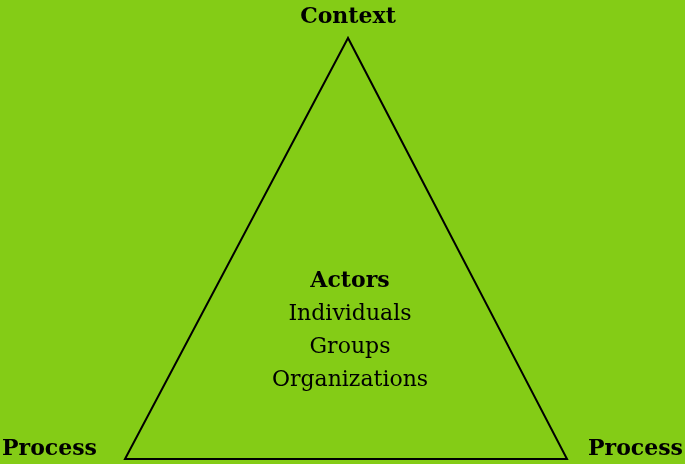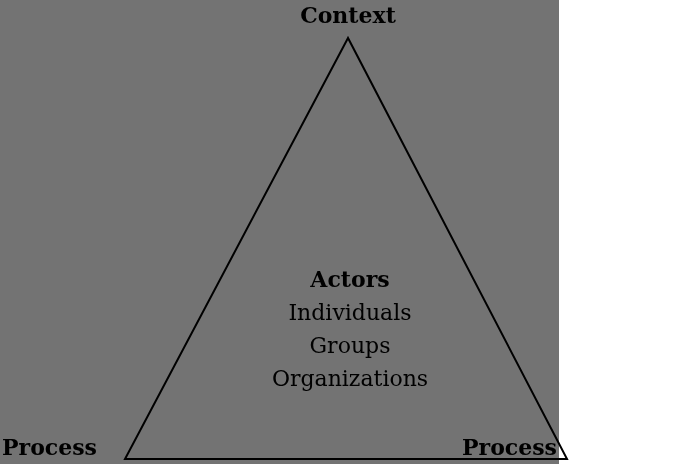--- a/index.html
+++ b/index.html
@@ -9,23 +9,23 @@
   body {
     width: 685px;
     height: 464px;
     background: #ffffff;
     font-family: "DejaVu Serif", "Liberation Serif", serif;
     color: #000000;
     overflow: hidden;
   }
   .canvas {
     position: relative;
-    width: 559px;
+    width: 685px;
     height: 464px;
-    background: #737373;
+    background: #84cc16;
   }
   .triangle-svg {
     position: absolute;
     left: 0;
     top: 0;
     width: 685px;
     height: 464px;
   }
   .corner-label {
     position: absolute;

